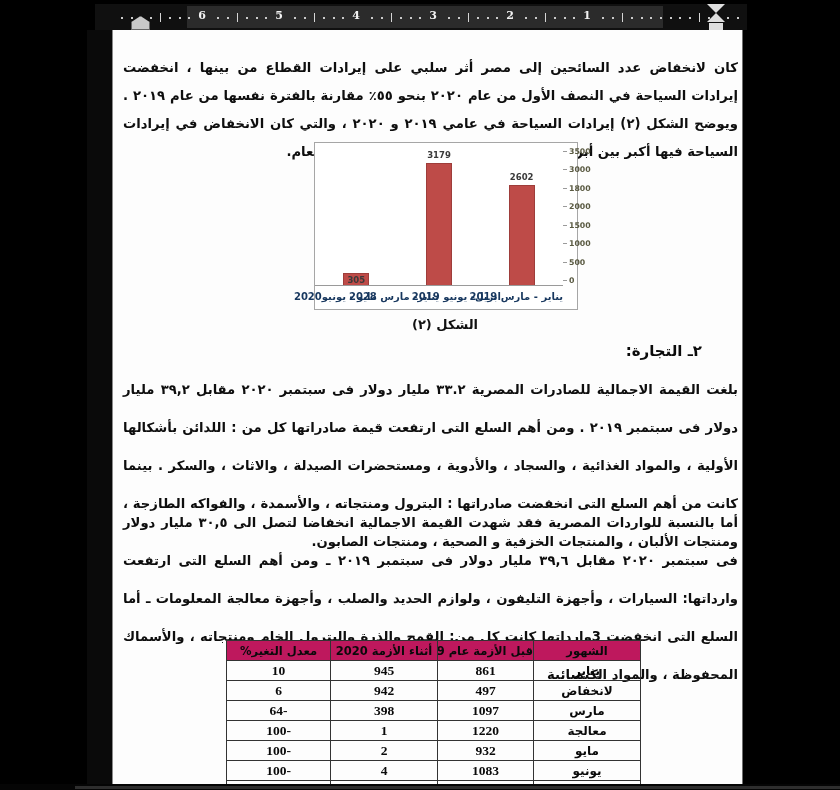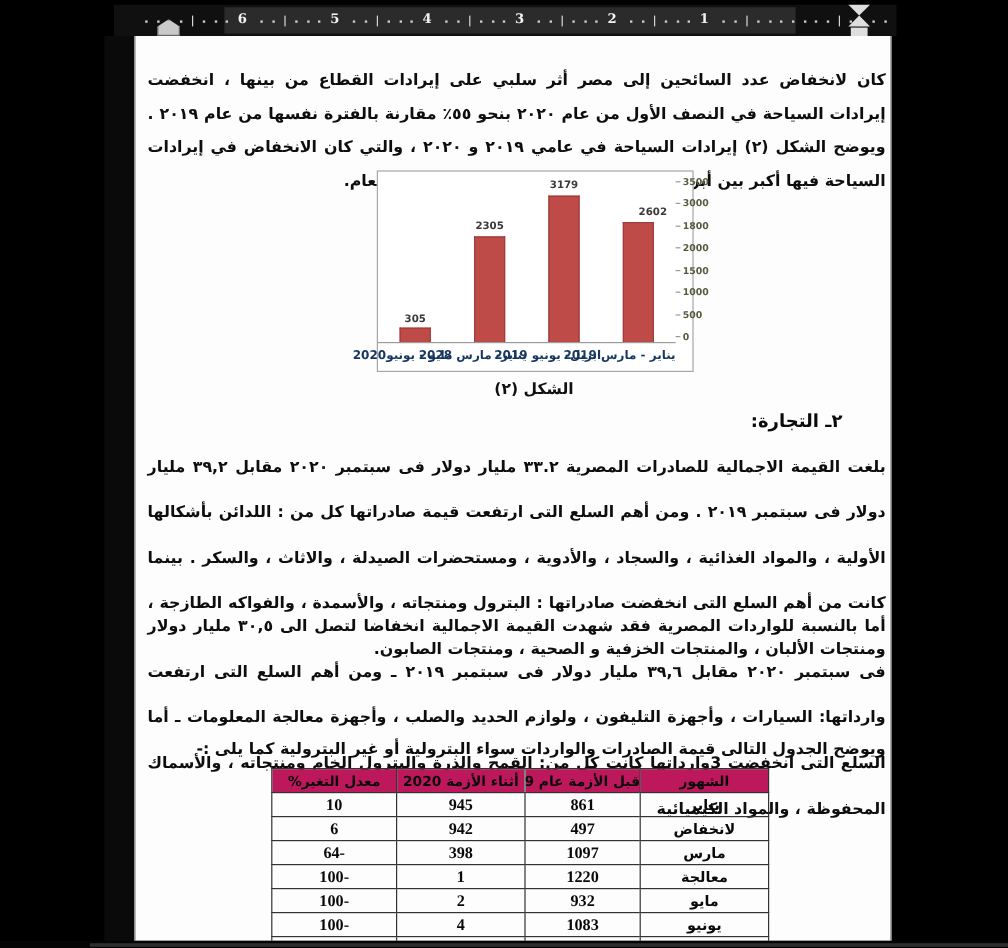--- a/index.html
+++ b/index.html
@@ -141,33 +141,29 @@
 
   <div id="page">
 
     <div class="para" style="top:24px" id="para1">كان لانخفاض عدد السائحين إلى مصر أثر سلبي على إيرادات القطاع من بينها ، انخفضت إيرادات السياحة في النصف الأول من عام ٢٠٢٠ بنحو ٥٥٪ مقارنة بالفترة نفسها من عام ٢٠١٩ . ويوضح الشكل (٢) إيرادات السياحة في عامي ٢٠١٩ و ٢٠٢٠ ، والتي كان الانخفاض في إيرادات السياحة فيها أكبر بين أبريل و يونيو ٢٠٢٠ والربع الأول من نفس العام.</div>
 
     <div id="figure">
       <div id="chart-plot">
         <div id="bars-row">
             <div class="bar-slot">
               <div class="bar" style="height: 12px; background: rgb(190, 75, 72);"></div>
-              <div class="bar-value" style="bottom: 14px;">305</div>
-            </div>
-            <div class="bar-slot">
-              <div class="bar" style="height: 88px; background: rgb(190, 75, 72);"></div>
-              <div class="bar-value" style="bottom: 91px;">2305</div>
+              <div class="bar-value" style="bottom: 0;">305</div>
             </div>
             <div class="bar-slot">
               <div class="bar" style="height: 122px; background: rgb(190, 75, 72);"></div>
               <div class="bar-value" style="bottom: 125px;">3179</div>
             </div>
             <div class="bar-slot">
               <div class="bar" style="height: 100px; background: rgb(190, 75, 72);"></div>
-              <div class="bar-value" style="bottom: 103px; margin-left: 12px;">2602</div>
+              <div class="bar-value" style="bottom: 103px;">2602</div>
             </div>
           </div>
         <div id="xlabels-row">
             <div class="x-label">مايو - يونيو2020</div>
             <div class="x-label">يناير- مارس 2028</div>
             <div class="x-label">ابريل- يونيو 2019</div>
             <div class="x-label">يناير - مارس 2019</div>
           </div>
       </div>
       <div id="yaxis-col">
@@ -207,21 +203,20 @@
     </div>
 
     <div id="caption">الشكل (٢)</div>
 
     <div id="heading">٢ـ التجارة:</div>
 
     <div class="para" style="top:341px" id="para2">بلغت القيمة الاجمالية للصادرات المصرية ٣٣.٢ مليار دولار فى سبتمبر ٢٠٢٠ مقابل ٣٩,٢ مليار دولار فى سبتمبر ٢٠١٩ . ومن أهم السلع التى ارتفعت قيمة صادراتها كل من : اللدائن بأشكالها الأولية ، والمواد الغذائية ، والسجاد ، والأدوية ، ومستحضرات الصيدلة ، والاثاث ، والسكر . بينما كانت من أهم السلع التى انخفضت صادراتها : البترول ومنتجاته ، والأسمدة ، والفواكه الطازجة ، ومنتجات الألبان ، والمنتجات الخزفية و الصحية ، ومنتجات الصابون.</div>
 
     <div class="para" style="top:474px" id="para3">أما بالنسبة للواردات المصرية فقد شهدت القيمة الاجمالية انخفاضا لتصل الى ٣٠,٥ مليار دولار فى سبتمبر ٢٠٢٠ مقابل ٣٩,٦ مليار دولار فى سبتمبر ٢٠١٩ ـ ومن أهم السلع التى ارتفعت وارداتها: السيارات ، وأجهزة التليفون ، ولوازم الحديد والصلب ، وأجهزة معالجة المعلومات ـ أما السلع التى انخفضت 3وارداتها كانت كل من: القمح والذرة والبترول الخام ومنتجاته ، والأسماك المحفوظة ، والمواد الكيميائية</div>
 
-    <div class="para" style="top:581px" id="para4">ويوضح الجدول التالى قيمة الصادرات والواردات سواء البترولية أو غير البترولية كما يلى :-</div>
 
     <table id="trade-table">
       <colgroup>
         <col style="width:107px">
           <col style="width:96px">
         <col style="width:107px">
           <col style="width:104px">
       </colgroup>
       <thead>
           <tr id="table-head-row">

